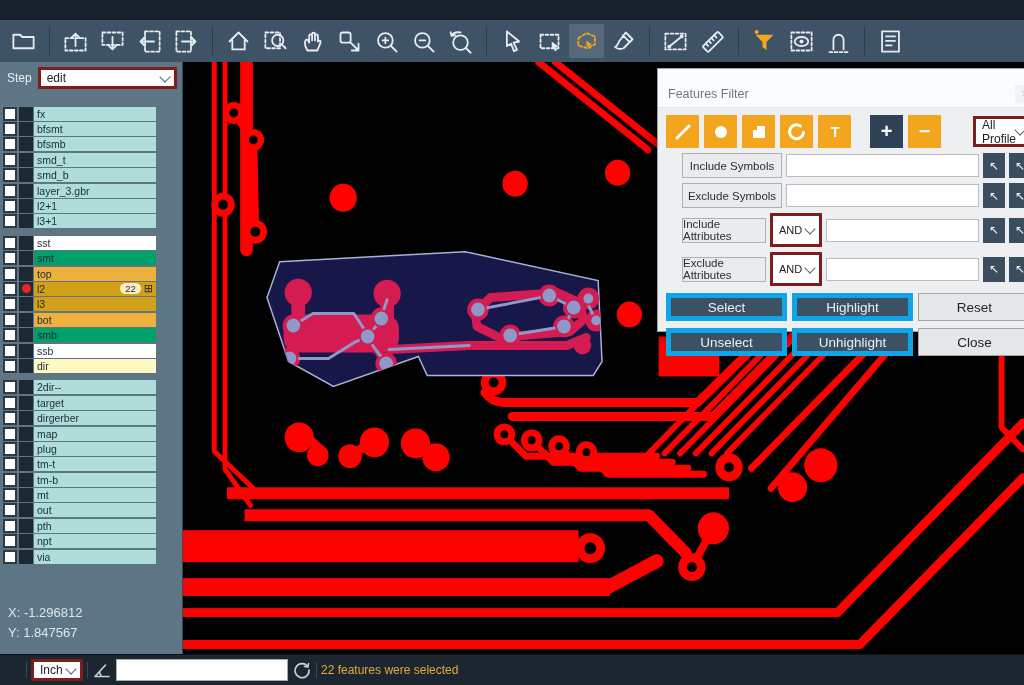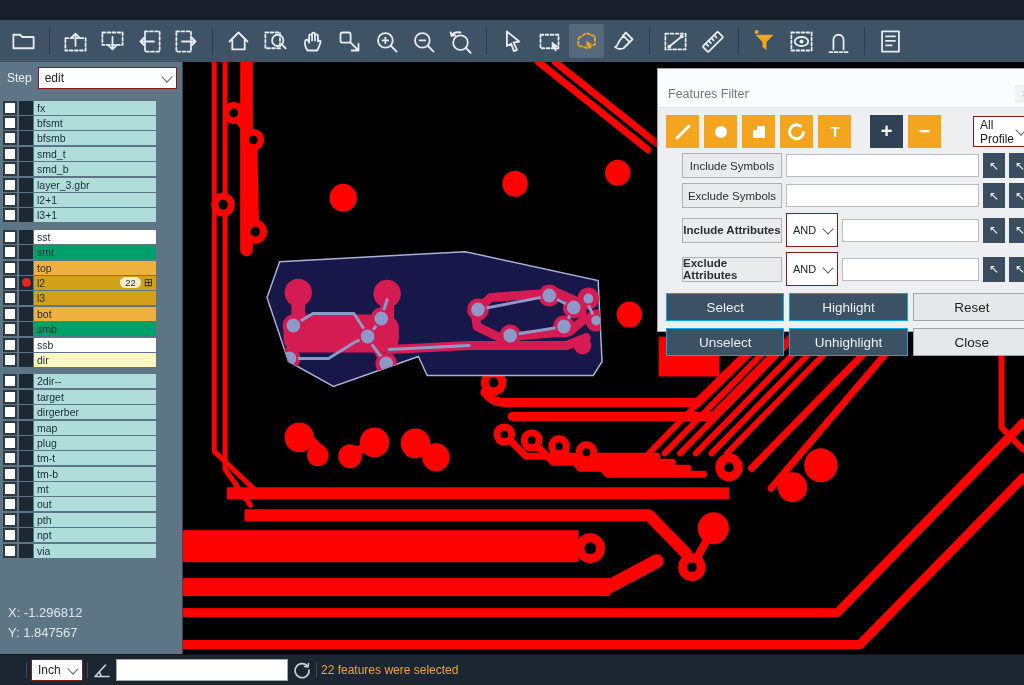--- a/index.html
+++ b/index.html
@@ -20,24 +20,24 @@
   svg.ti .fillme{fill:#E6ECF1;stroke:none;}
   svg.ti .orange{fill:#F2A51D;stroke:none;}
 
   
   .main{flex:1;display:flex;min-height:0;}
 
   
   .sidebar{width:183px;background:#5E7585;display:flex;flex-direction:column;flex:none;border-right:1px solid #364754;box-sizing:border-box;}
   .step-row{display:flex;align-items:center;gap:6px;padding:5px 5px 4px 7px;}
   .step-label{color:#E9EFF3;font-size:12px;}
-  .select{background:#fff;border:1px solid #7f1d1d;height:22px;display:flex;align-items:center;justify-content:space-between;padding:0 5px 0 6px;font-size:12px;color:#222;box-sizing:border-box;}
+  .select{background:#fff;border:3px solid #7f1d1d;height:22px;display:flex;align-items:center;justify-content:space-between;padding:0 5px 0 6px;font-size:12px;color:#222;box-sizing:border-box;}
   .step-row .select{flex:1;}
   .chev{width:7px;height:7px;border-right:1.6px solid #5A6772;border-bottom:1.6px solid #5A6772;transform:rotate(45deg);margin-bottom:3px;flex:none;}
-  .layer-list{margin-top:7px;}
+  .layer-list{margin-top:13px;}
   .layer-row{height:15.4px;display:flex;align-items:center;}
   .cbx{width:10px;height:10px;background:#fff;border:2px solid #2E3A44;margin-left:3px;flex:none;}
   .indcell{width:14px;height:14px;margin-left:2px;background:#1C2834;flex:none;display:flex;align-items:center;justify-content:center;}
   .dot{width:9px;height:9px;border-radius:50%;background:#E8251F;display:none;}
   .layer-row.active .dot{display:block;}
   .bar{width:122px;height:14px;margin-left:1px;font-size:10.5px;color:#1B2A35;display:flex;align-items:center;padding:0 3px;box-sizing:border-box;gap:3px;}
   .bar.teal{background:#AFDEDA;}
   .bar.white{background:#FFFFFF;}
   .bar.green{background:#00A06B;}
   .bar.amber{background:#EFB13E;}
@@ -59,28 +59,28 @@
   .dlg-body{flex:1;padding:7px 8px 8px;display:flex;flex-direction:column;gap:5px;}
   .tool-row{display:flex;align-items:center;gap:5px;}
   .obtn{width:33px;height:33px;background:#F2A51D;display:flex;align-items:center;justify-content:center;flex:none;}
   .obtn svg{width:20px;height:20px;}
   .obtn.dark{background:#2F4154;color:#fff;font-size:20px;font-weight:bold;margin-left:14px;}
   .obtn.minus{color:#fff;font-size:20px;font-weight:bold;}
   .profile-select{width:58px;height:31px;margin-left:auto;font-size:12px;}
   .f-row{display:flex;align-items:center;gap:4px;padding-left:16px;}
   .f-label{height:25px;background:#E9EBEC;border:1px solid #ABB1B7;font-size:11.5px;color:#2A2F34;display:flex;align-items:center;justify-content:center;flex:none;box-sizing:border-box;}
   .f-label.sym{width:100px;}
-  .f-label.attr{width:100px;font-weight:bold;}
+  .f-label.attr{width:84px;}
   .and-select{width:52px;height:34px;font-size:11px;flex:none;}
   .f-input{flex:1;height:23px;border:1px solid #B7BDC3;background:#fff;box-sizing:border-box;min-width:0;}
   .abtn{width:22px;height:25px;background:#3A4E60;color:#F2F6FA;font-size:12px;display:flex;align-items:center;justify-content:center;position:relative;flex:none;}
   .abtn .plus{position:absolute;top:-1px;right:2px;font-size:9px;}
   .act-row{display:flex;gap:5px;margin-top:2px;}
   .act{flex:1;height:28px;font-size:13.5px;display:flex;align-items:center;justify-content:center;box-sizing:border-box;}
-  .act.dark{background:#3D5164;color:#EAF0F5;border:1px solid #0ea5e9;}
+  .act.dark{background:#3D5164;color:#EAF0F5;border:5px solid #0ea5e9;}
   .act.light{background:#E6E7E8;color:#202428;border:1px solid #9FA5AB;}
 
   
   .statusbar{height:30px;background:#1B2631;display:flex;align-items:center;gap:4px;padding:0 26px;flex:none;border-top:1px solid #0D141C;}
   .sdiv{width:1px;height:16px;background:#3A4957;flex:none;}
   .unit-select{width:52px;height:22px;font-size:12px;}
   .sb-input{width:172px;height:22px;background:#fff;border:1px solid #aaa;box-sizing:border-box;}
   .status-text{color:#E9A83B;font-size:12px;white-space:nowrap;}
   .sb-icon{width:20px;height:20px;stroke:#C8D2DA;fill:none;stroke-width:1.6;stroke-linecap:round;stroke-linejoin:round;flex:none;}
 </style>

